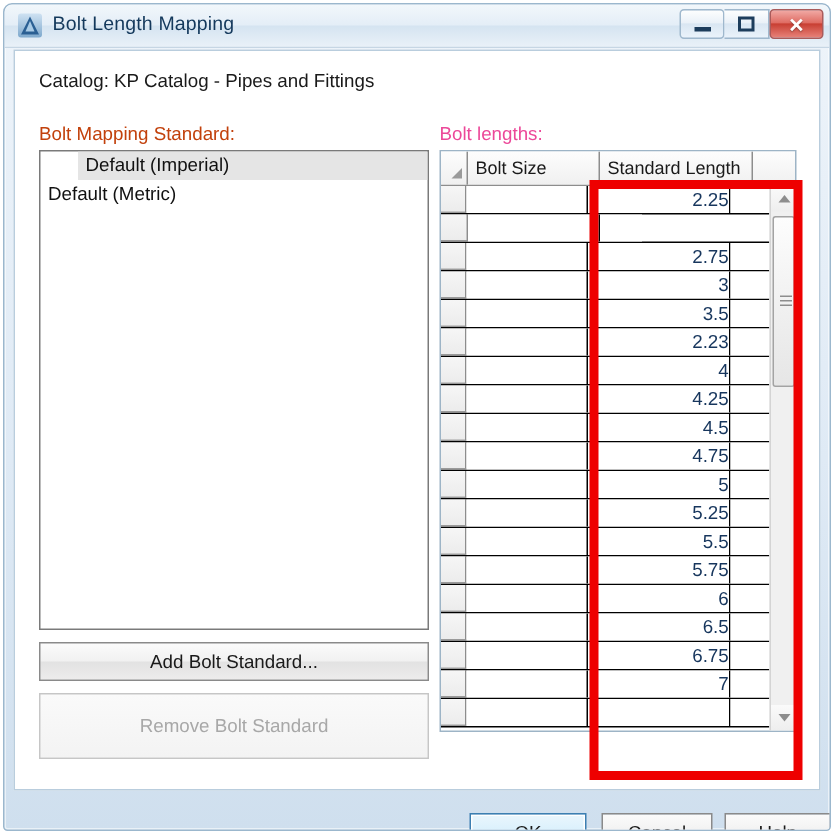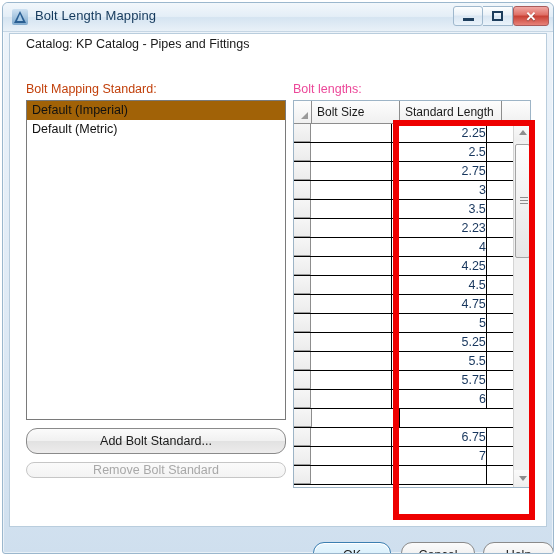--- a/index.html
+++ b/index.html
@@ -110,21 +110,21 @@
     left: 6px; top: 30px;
     width: 538px;
     height: 494px;
     background: #ffffff;
     border: 1px solid #b9cddd;
     box-sizing: border-box;
   }
 
   #catalog-label {
     position: absolute;
-    left: 16px; top: 3px;
+    left: 16px; top: 13px;
     font-size: 12.5px;
     color: #1a1a1a;
     white-space: nowrap;
   }
 
   #std-label {
     position: absolute;
     left: 16px; top: 48px;
     font-size: 12.5px;
     color: #c2410c;
@@ -143,49 +143,50 @@
   }
   .listitem {
     height: 19px;
     line-height: 19px;
     padding-left: 5px;
     font-size: 12.5px;
     color: #111;
     white-space: nowrap;
   }
   .listitem.selected {
-    background: #a16207;
+    background: #e5e5e5;
+    margin-left: 25px;
   }
 
   
   .wbutton {
     position: absolute;
     box-sizing: border-box;
     border: 1px solid #8a8a8a;
-    border-radius: 11px;
+    border-radius: 0;
     background: linear-gradient(to bottom, #fbfbfb 0%, #f1f1f1 48%, #e2e2e2 52%, #edecec 100%);
     font-size: 12.5px;
     color: #1a1a1a;
     display: flex;
     align-items: center;
     justify-content: center;
     font-family: "Liberation Sans", sans-serif;
   }
   .wbutton.disabled {
     color: #a8a8a8;
     border-color: #c6c6c6;
     background: linear-gradient(to bottom, #fafafa 0%, #f3f3f3 100%);
   }
   .wbutton.default {
     border: 1px solid #3c7fb1;
     background: linear-gradient(to bottom, #eaf6fd 0%, #d9f0fc 48%, #bee6fd 52%, #a7d9f5 100%);
     box-shadow: 0 0 0 1px #ffffff inset;
   }
   #btn-add { left: 16px; top: 394px; width: 260px; height: 26px; }
-  #btn-remove { left: 16px; top: 428px; width: 260px; height: 16px; }
+  #btn-remove { left: 16px; top: 428px; width: 260px; height: 44px; }
 
   
   #lengths-label {
     position: absolute;
     left: 283px; top: 48px;
     font-size: 12.5px;
     color: #ec4899;
   }
 
   #grid-wrap {
@@ -397,21 +398,20 @@
       <div id="grid-body">
           <div class="grow">
             <div class="gcell gutter"></div>
             <div class="gcell c-size"></div>
             <div class="gcell c-len">2.25</div>
             <div class="gcell c-extra"></div>
           </div>
           <div class="grow">
             <div class="gcell gutter"></div>
             <div class="gcell c-size"></div>
-            <div class="gcell c-len">2.5</div>
             <div class="gcell c-extra"></div>
           </div>
           <div class="grow">
             <div class="gcell gutter"></div>
             <div class="gcell c-size"></div>
             <div class="gcell c-len">2.75</div>
             <div class="gcell c-extra"></div>
           </div>
           <div class="grow">
             <div class="gcell gutter"></div>
@@ -481,20 +481,21 @@
           </div>
           <div class="grow">
             <div class="gcell gutter"></div>
             <div class="gcell c-size"></div>
             <div class="gcell c-len">6</div>
             <div class="gcell c-extra"></div>
           </div>
           <div class="grow">
             <div class="gcell gutter"></div>
             <div class="gcell c-size"></div>
+            <div class="gcell c-len">6.5</div>
             <div class="gcell c-extra"></div>
           </div>
           <div class="grow">
             <div class="gcell gutter"></div>
             <div class="gcell c-size"></div>
             <div class="gcell c-len">6.75</div>
             <div class="gcell c-extra"></div>
           </div>
           <div class="grow">
             <div class="gcell gutter"></div>

